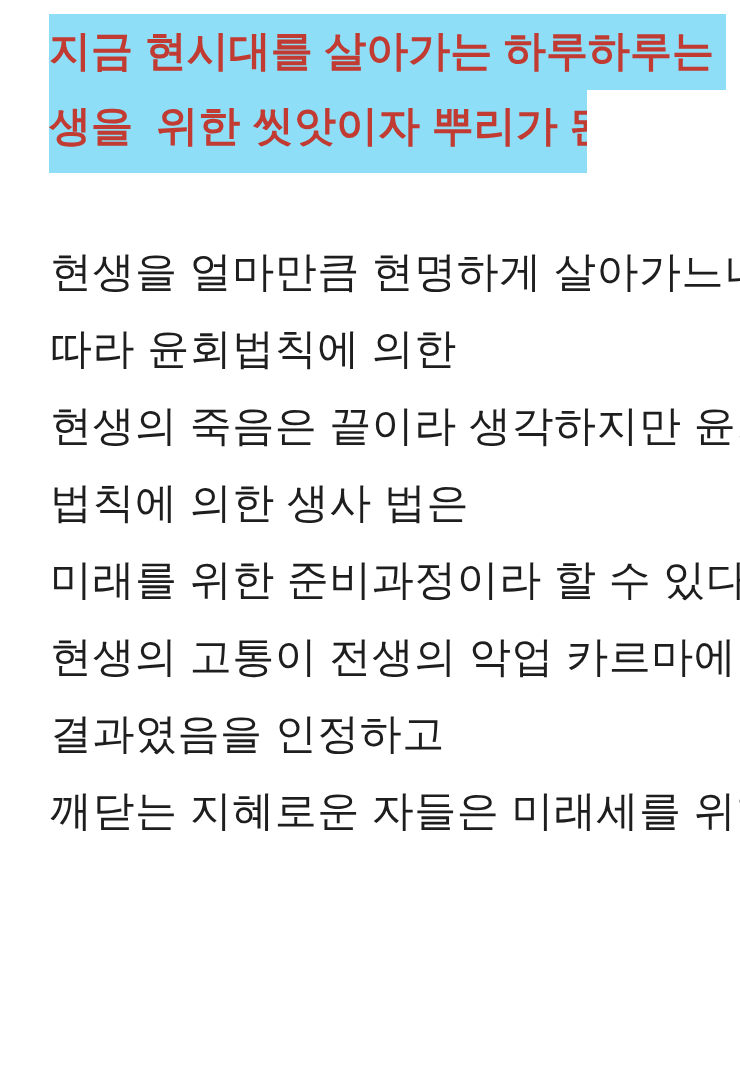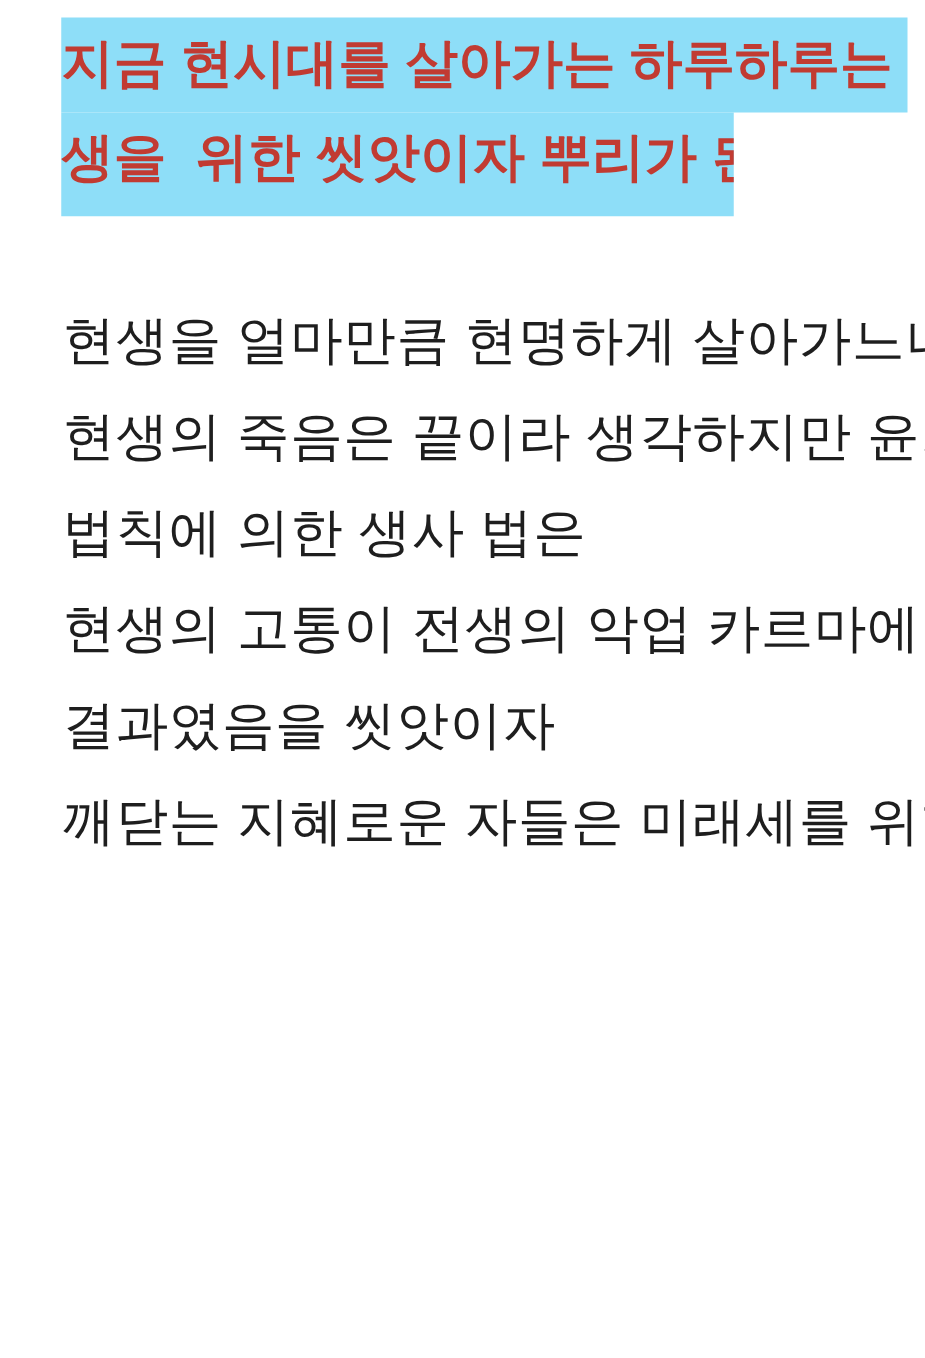--- a/index.html
+++ b/index.html
@@ -60,20 +60,22 @@
 
 <div class="page">
 
   <div class="title-block">
     <span class="title-line title-line-1">지금 현시대를 살아가는 하루하루는 다음</span>
     <span class="title-line title-line-2">생을  위한 씻앗이자 뿌리가 된다</span>
   </div>
 
   <div class="body-text">
     <span class="body-line">현생을 얼마만큼 현명하게 살아가느냐에</span>
+    <span class="body-line">따라 윤회법칙에 의한</span>
     <span class="body-line">현생의 죽음은 끝이라 생각하지만 윤회</span>
     <span class="body-line">법칙에 의한 생사 법은</span>
+    <span class="body-line">미래를 위한 준비과정이라 할 수 있다</span>
     <span class="body-line">현생의 고통이 전생의 악업 카르마에 의한</span>
-    <span class="body-line">결과였음을 씻앗이자</span>
+    <span class="body-line">결과였음을 인정하고</span>
     <span class="body-line">깨닫는 지혜로운 자들은 미래세를 위한</span>
   </div>
 
 </div>
 
 </body></html>

